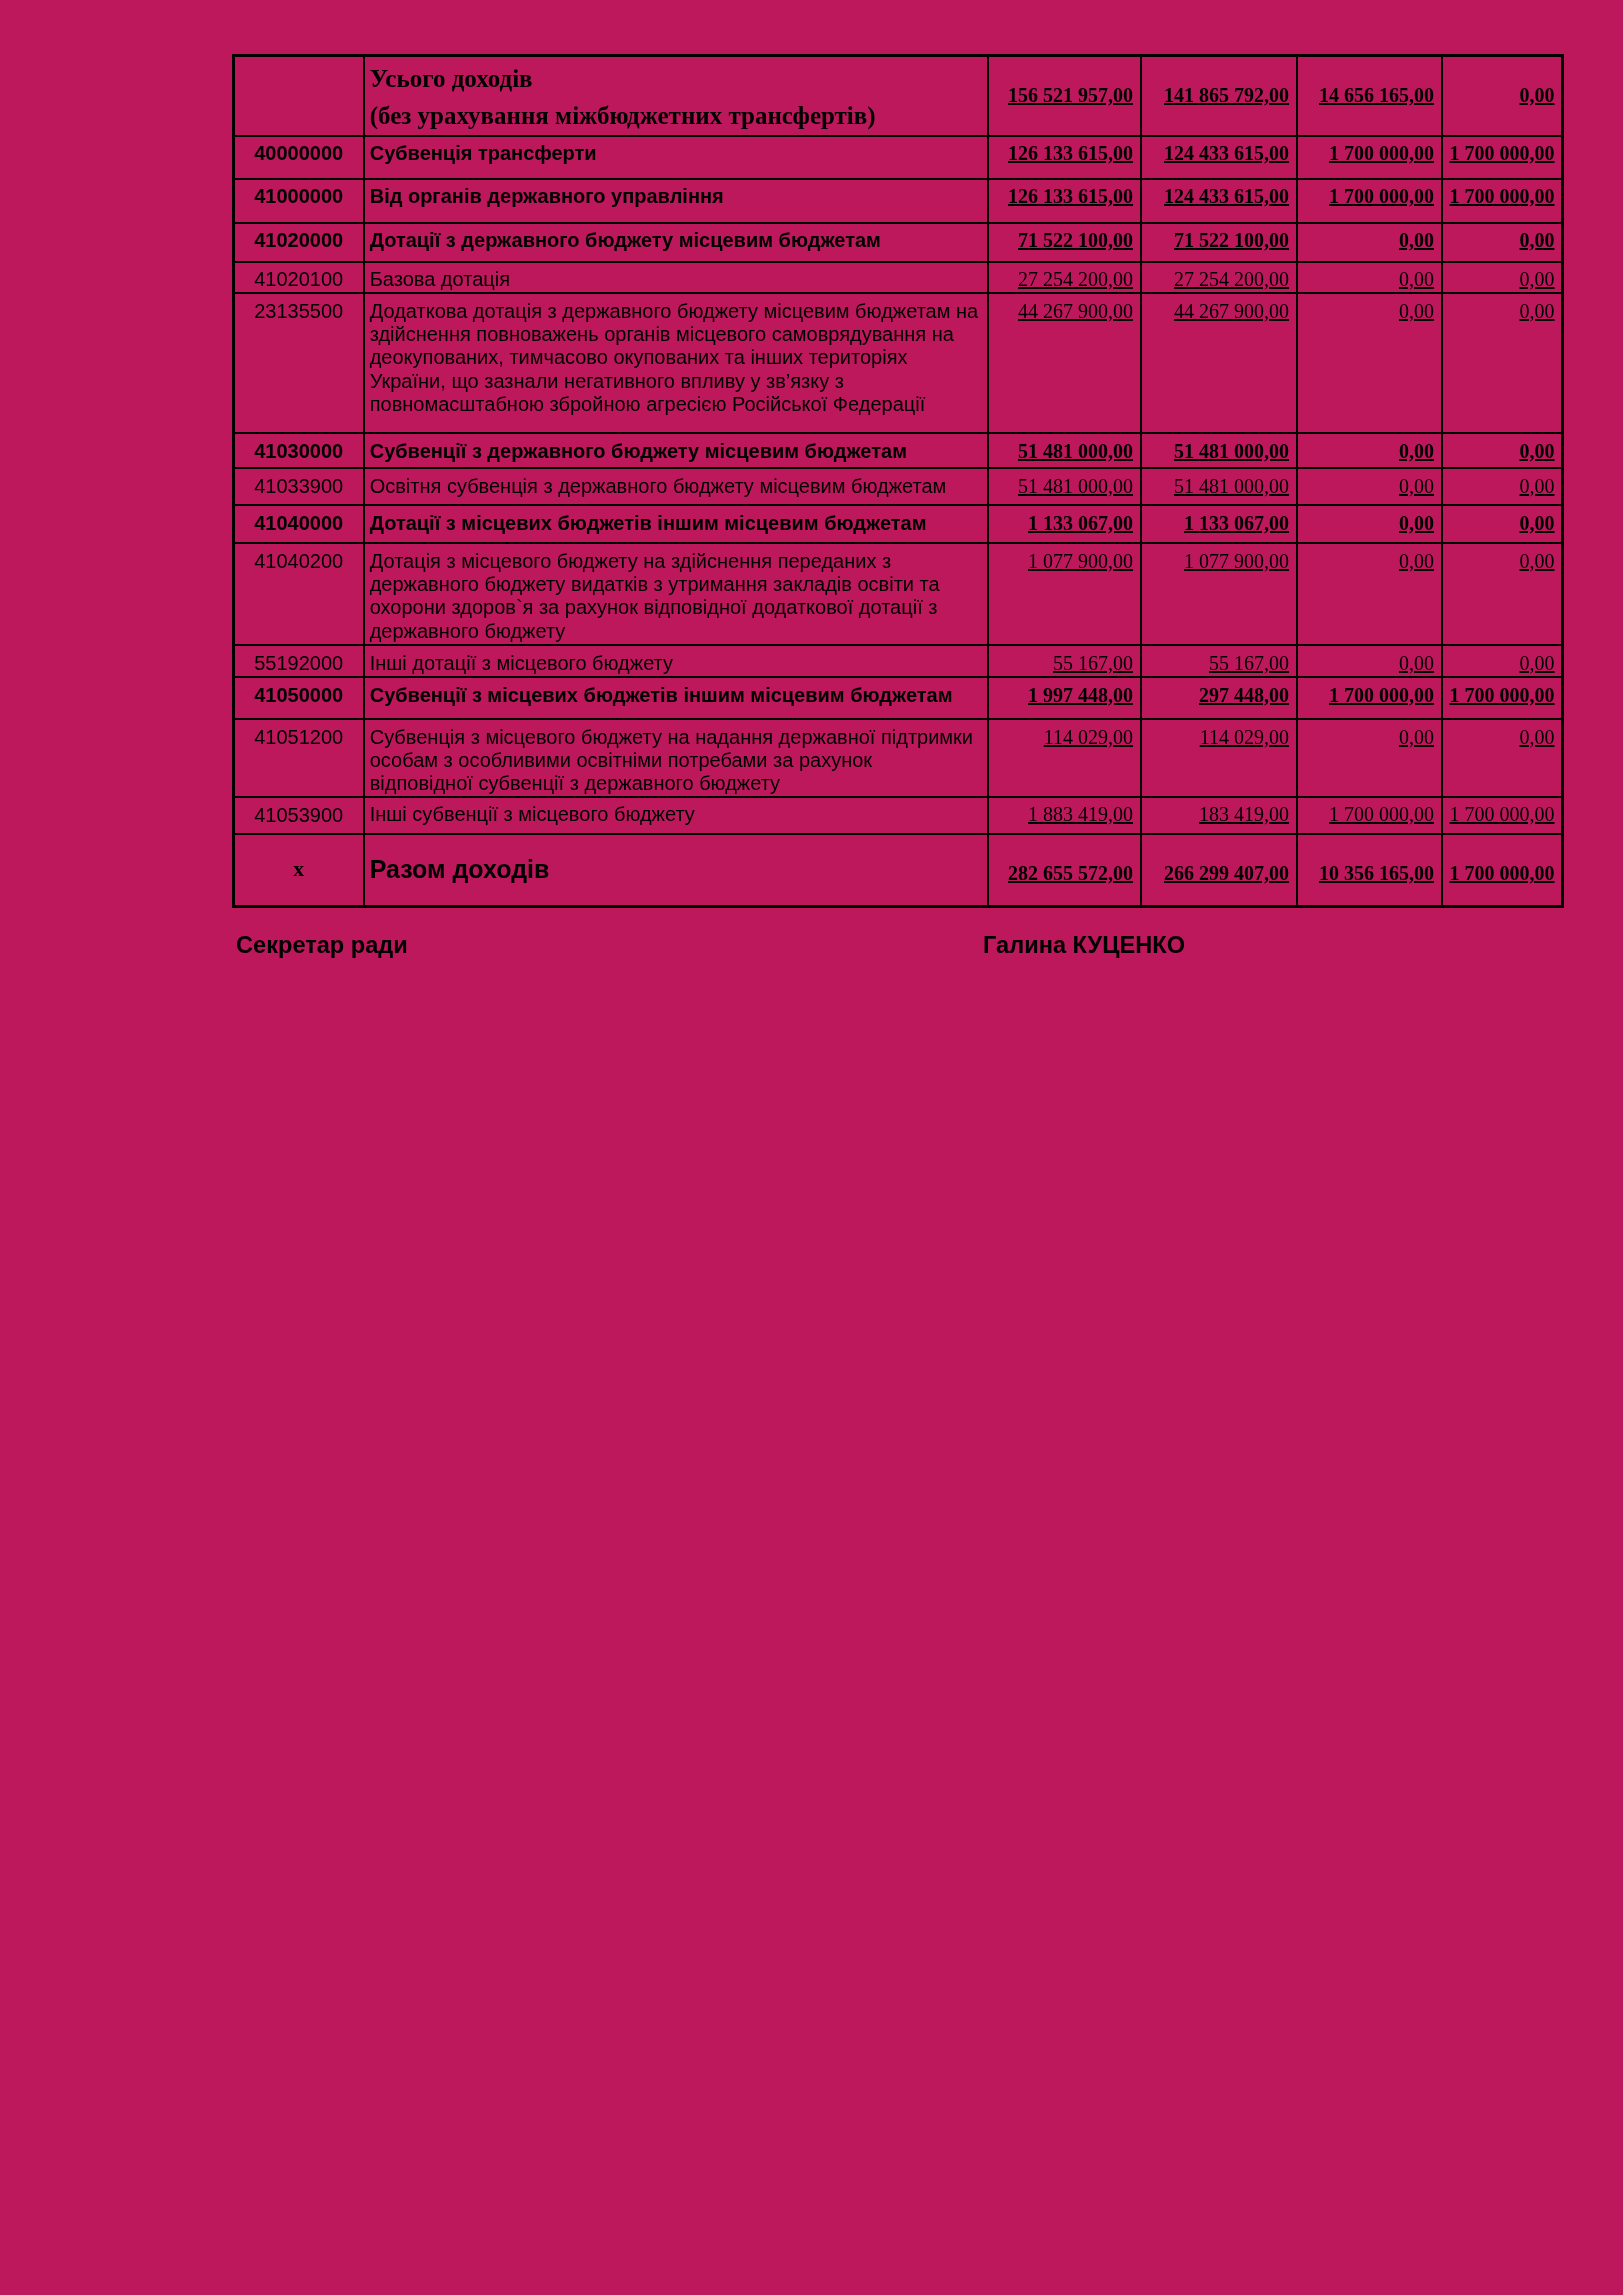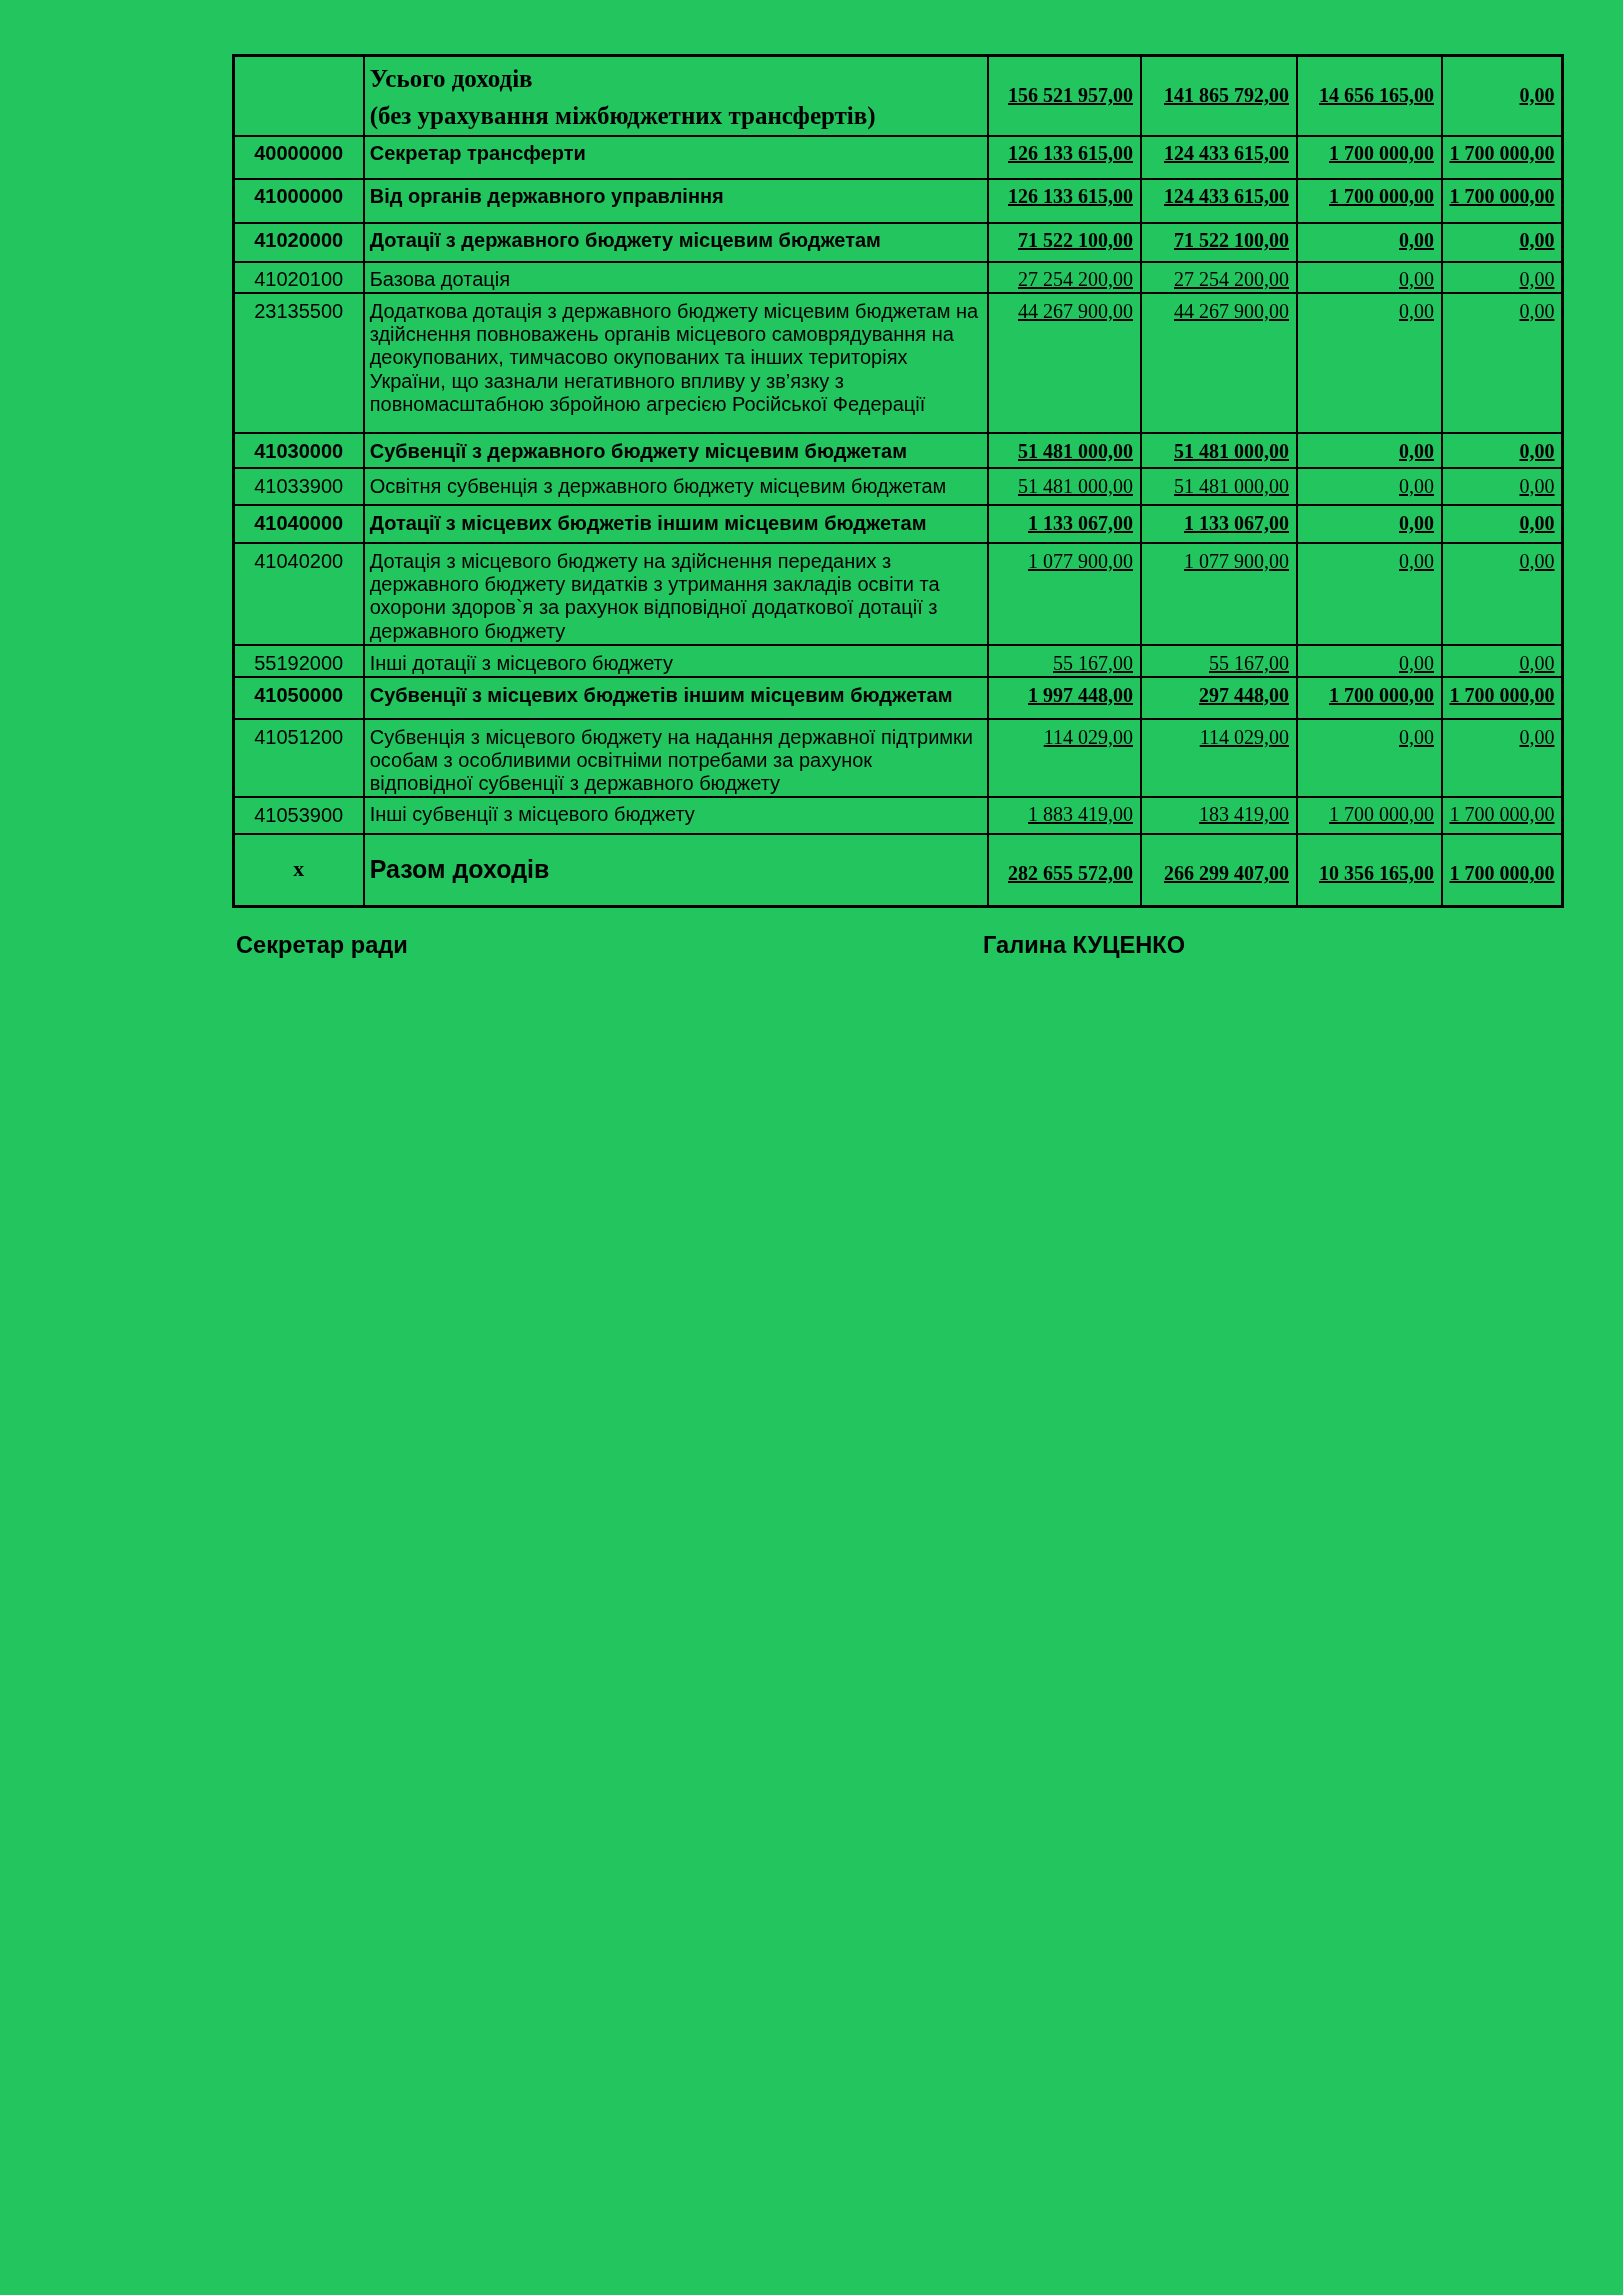--- a/index.html
+++ b/index.html
@@ -1,19 +1,19 @@
 <!DOCTYPE html>
 <html style="font-size:10.5px"><head>
 <meta charset="utf-8">
 <style>
   html,body{margin:0;padding:0;background:#ffffff;}
   .page{
     position:relative;
     width:1623px;height:2295px;
-    background:#22c55e;
+    background:#be185d;
     color:#000;
     font-family:"Liberation Sans",sans-serif;
     overflow:hidden;
   }
   table.budget{
     position:absolute;left:232px;top:54px;
     width:1328px;
     border-collapse:collapse;
     table-layout:fixed;
     border:3.9px solid #000;
@@ -88,21 +88,21 @@
             <div>(без урахування міжбюджетних трансфертів)</div>
           </td>
           <td class="num">156 521 957,00</td>
           <td class="num">141 865 792,00</td>
           <td class="num">14 656 165,00</td>
           <td class="num">0,00</td>
         </tr>
         <tr class="style-bold" style="height: 43px;">
           <td class="code">40000000</td>
           <td class="name">
-            <div>Секретар трансферти</div>
+            <div>Субвенція трансферти</div>
           </td>
           <td class="num">126 133 615,00</td>
           <td class="num">124 433 615,00</td>
           <td class="num">1 700 000,00</td>
           <td class="num">1 700 000,00</td>
         </tr>
         <tr class="style-bold" style="height: 44px;">
           <td class="code">41000000</td>
           <td class="name">
             <div>Від органів державного управління</div>

